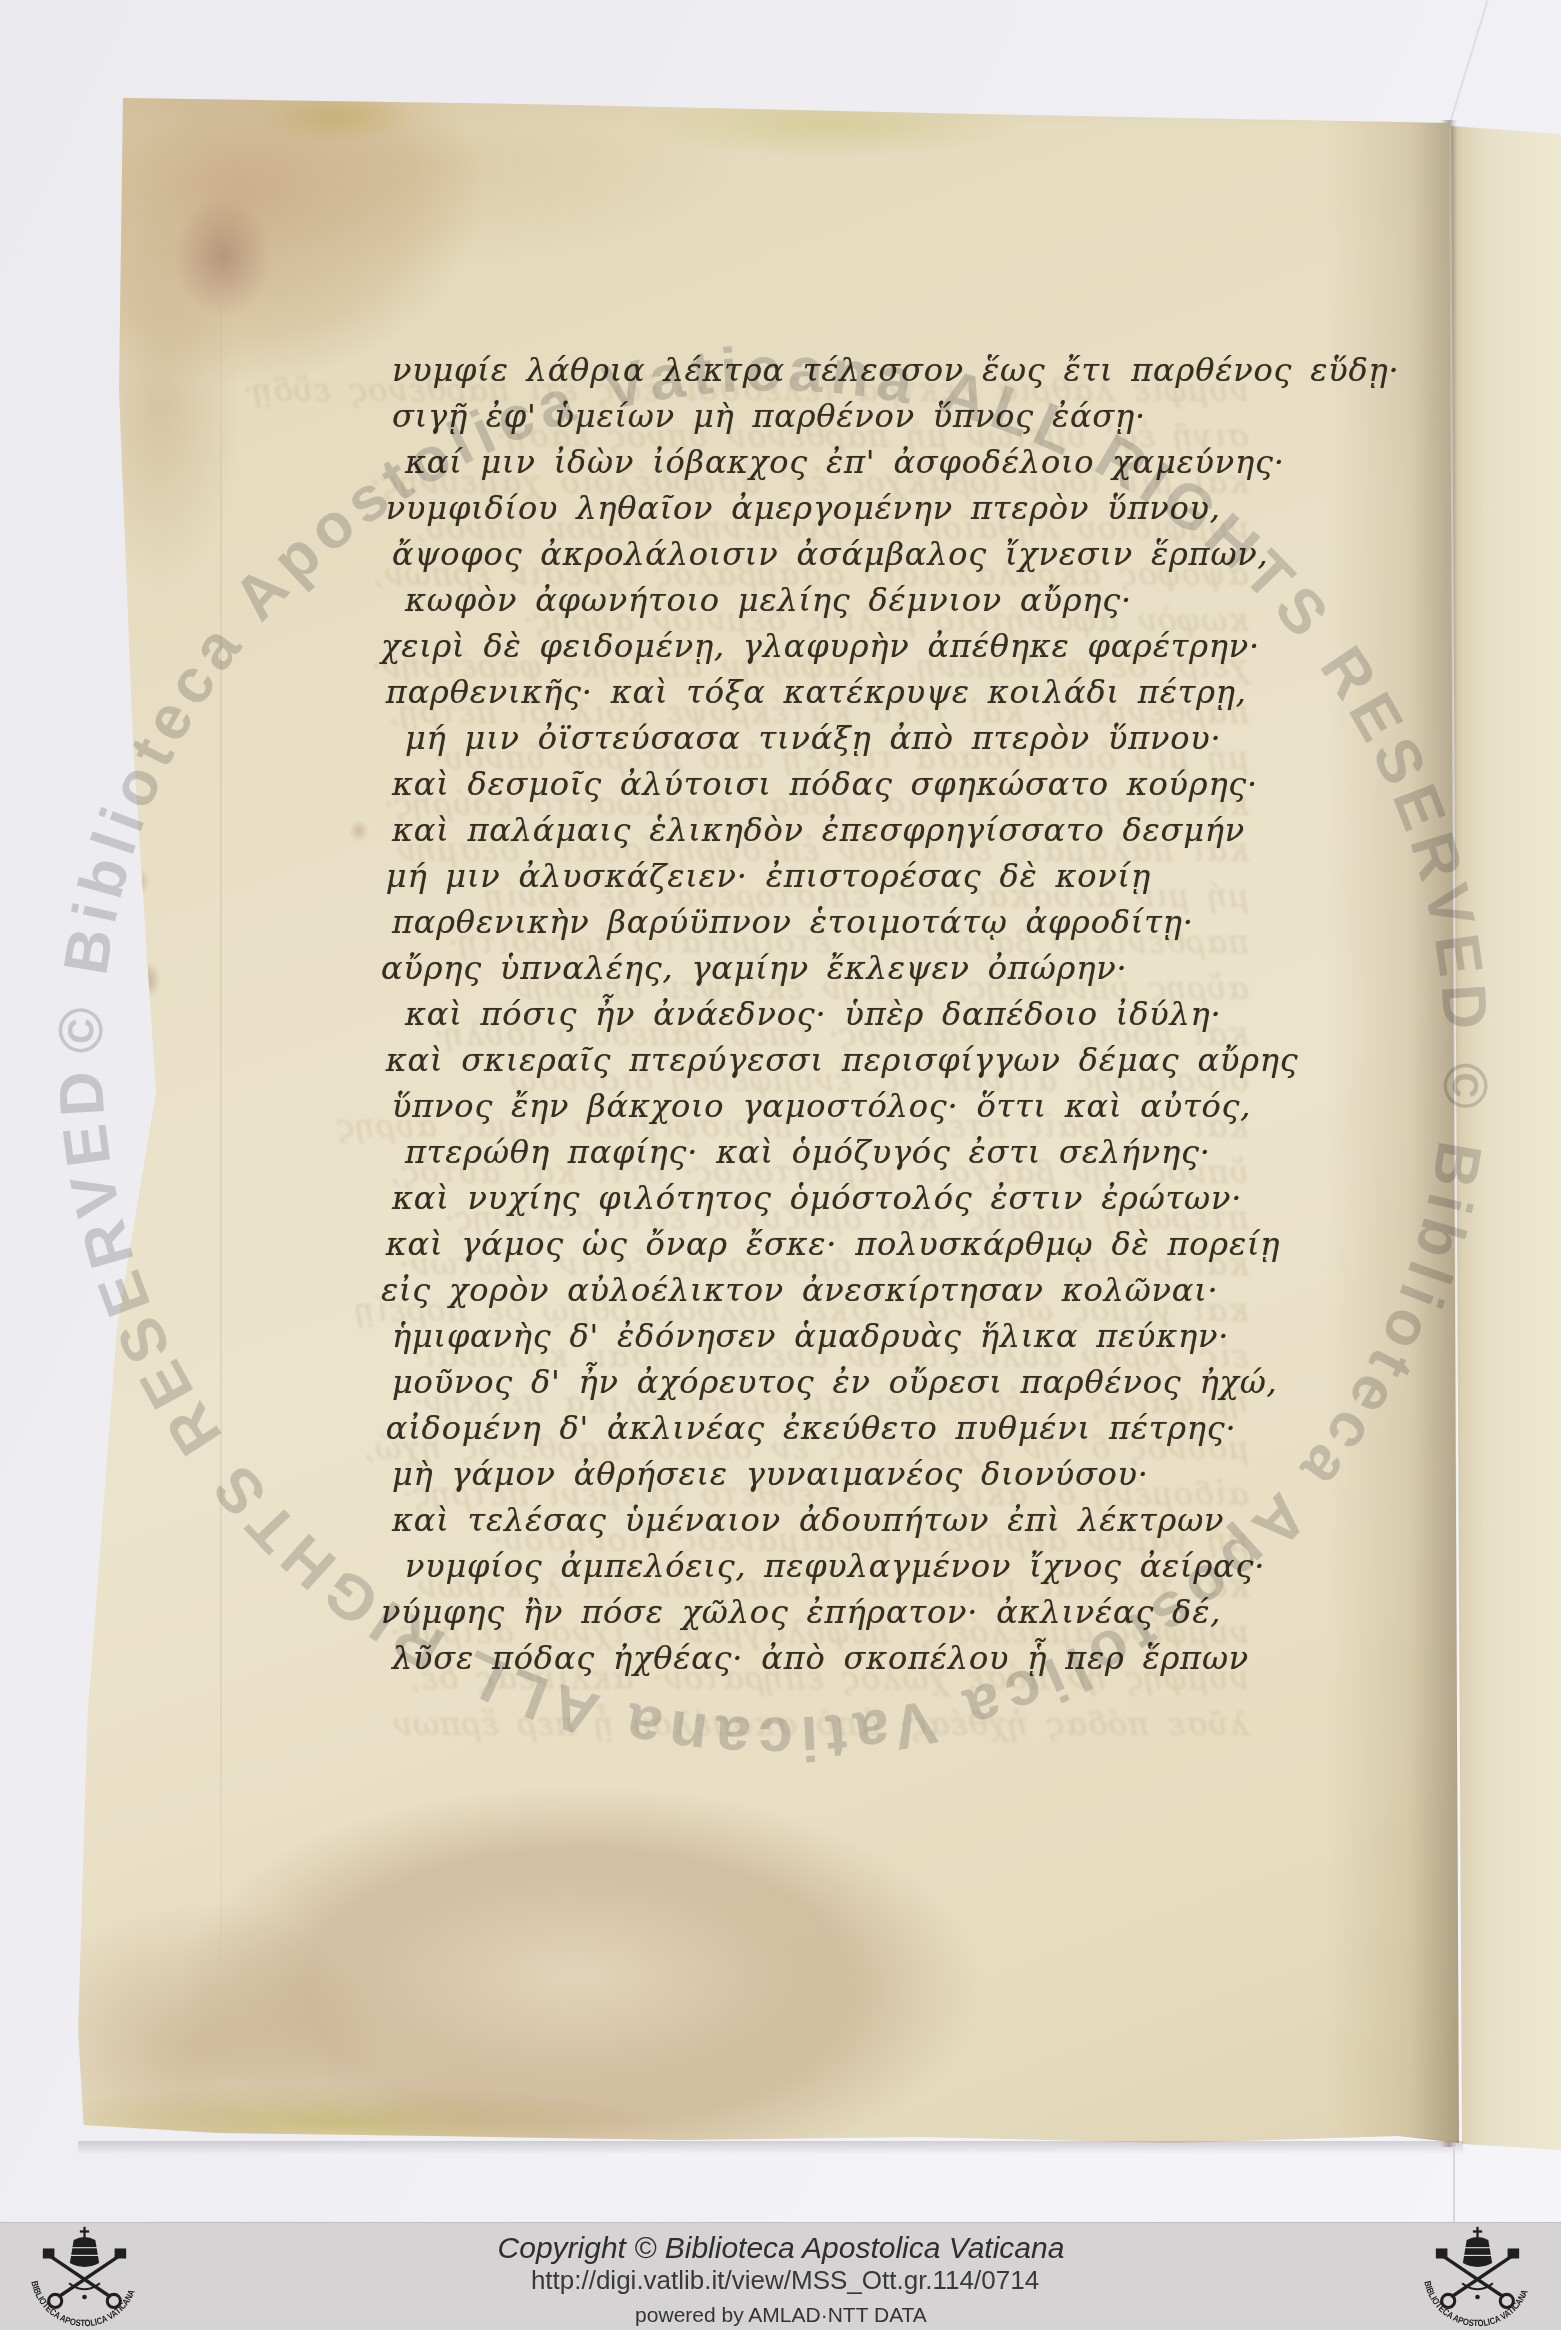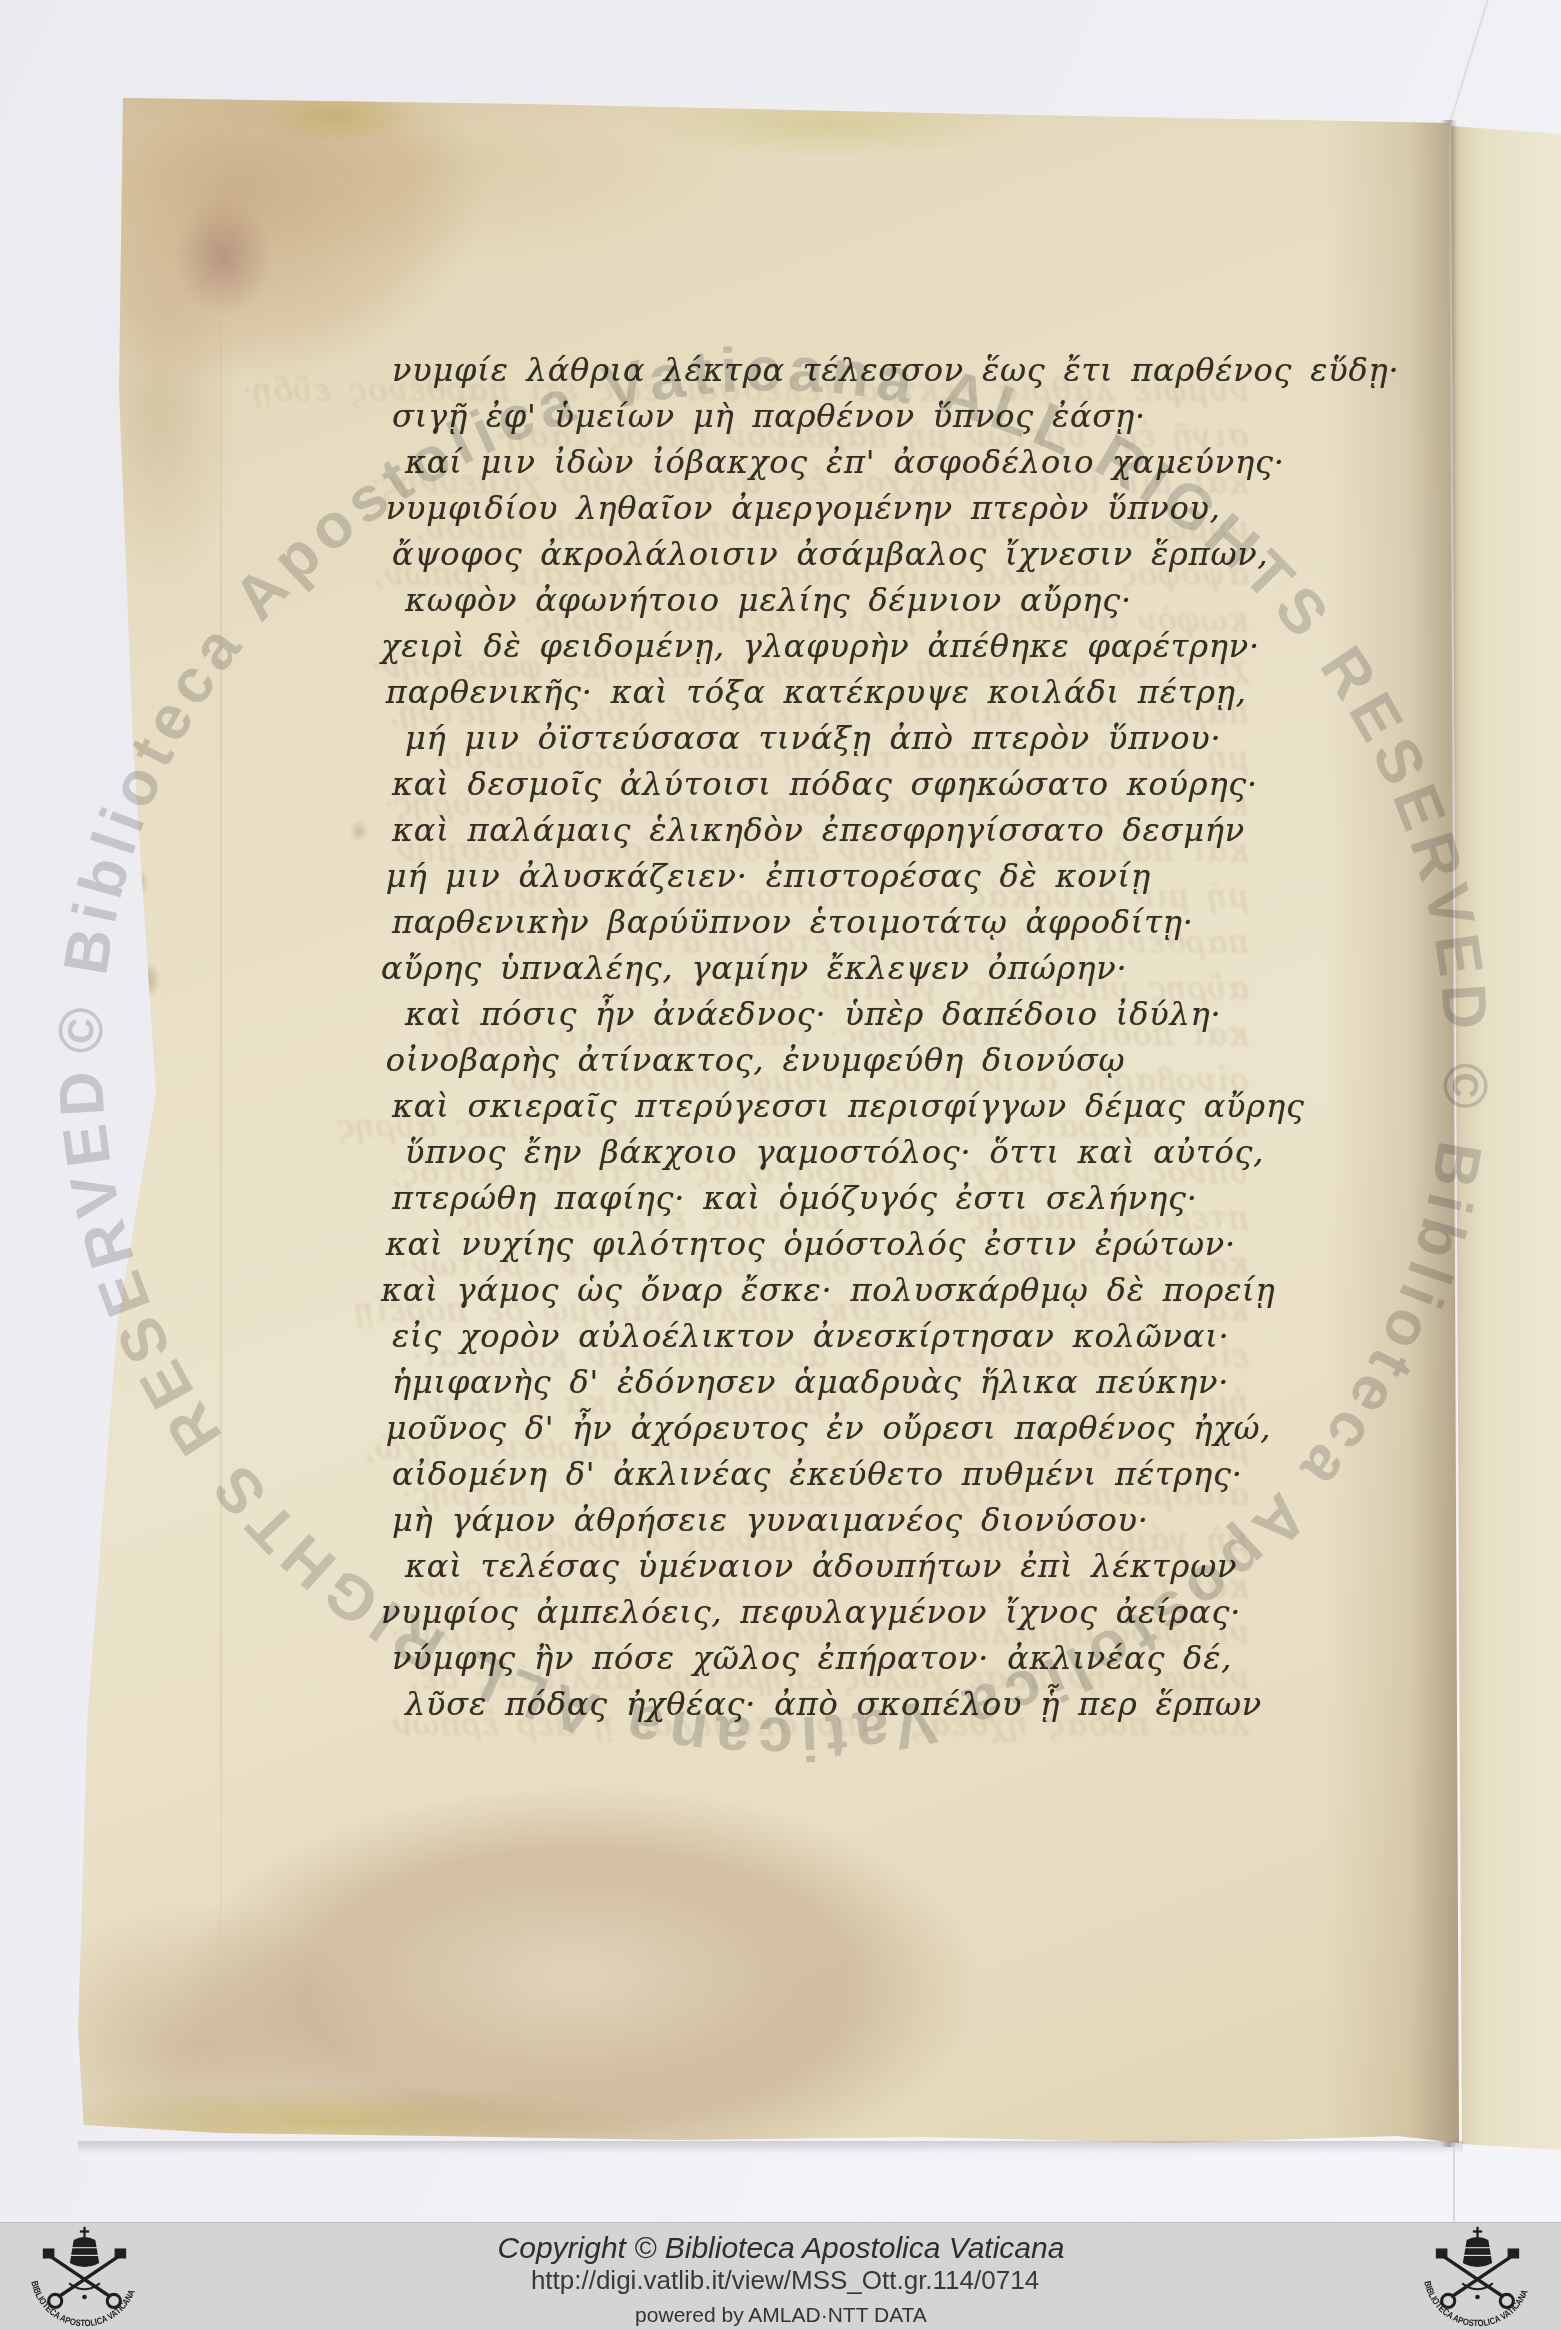--- a/index.html
+++ b/index.html
@@ -139,21 +139,20 @@
       <div class="mline">κωφὸν ἀφωνήτοιο μελίης δέμνιον αὔρης·</div>
       <div class="mline">χειρὶ δὲ φειδομένῃ, γλαφυρὴν ἀπέθηκε φαρέτρην·</div>
       <div class="mline">παρθενικῆς· καὶ τόξα κατέκρυψε κοιλάδι πέτρῃ,</div>
       <div class="mline">μή μιν ὀϊστεύσασα τινάξῃ ἀπὸ πτερὸν ὕπνου·</div>
       <div class="mline">καὶ δεσμοῖς ἀλύτοισι πόδας σφηκώσατο κούρης·</div>
       <div class="mline">καὶ παλάμαις ἑλικηδὸν ἐπεσφρηγίσσατο δεσμήν</div>
       <div class="mline">μή μιν ἀλυσκάζειεν· ἐπιστορέσας δὲ κονίῃ</div>
       <div class="mline">παρθενικὴν βαρύϋπνον ἑτοιμοτάτῳ ἀφροδίτῃ·</div>
       <div class="mline">αὔρης ὑπναλέης, γαμίην ἔκλεψεν ὀπώρην·</div>
       <div class="mline">καὶ πόσις ἦν ἀνάεδνος· ὑπὲρ δαπέδοιο ἰδύλη·</div>
-      <div class="mline">οἰνοβαρὴς ἀτίνακτος, ἐνυμφεύθη διονύσῳ</div>
       <div class="mline">καὶ σκιεραῖς πτερύγεσσι περισφίγγων δέμας αὔρης</div>
       <div class="mline">ὕπνος ἔην βάκχοιο γαμοστόλος· ὅττι καὶ αὐτός,</div>
       <div class="mline">πτερώθη παφίης· καὶ ὁμόζυγός ἐστι σελήνης·</div>
       <div class="mline">καὶ νυχίης φιλότητος ὁμόστολός ἐστιν ἐρώτων·</div>
       <div class="mline">καὶ γάμος ὡς ὄναρ ἔσκε· πολυσκάρθμῳ δὲ πορείῃ</div>
       <div class="mline">εἰς χορὸν αὐλοέλικτον ἀνεσκίρτησαν κολῶναι·</div>
       <div class="mline">ἡμιφανὴς δ' ἐδόνησεν ἁμαδρυὰς ἥλικα πεύκην·</div>
       <div class="mline">μοῦνος δ' ἦν ἀχόρευτος ἐν οὔρεσι παρθένος ἠχώ,</div>
       <div class="mline">αἰδομένη δ' ἀκλινέας ἐκεύθετο πυθμένι πέτρης·</div>
       <div class="mline">μὴ γάμον ἀθρήσειε γυναιμανέος διονύσου·</div>

